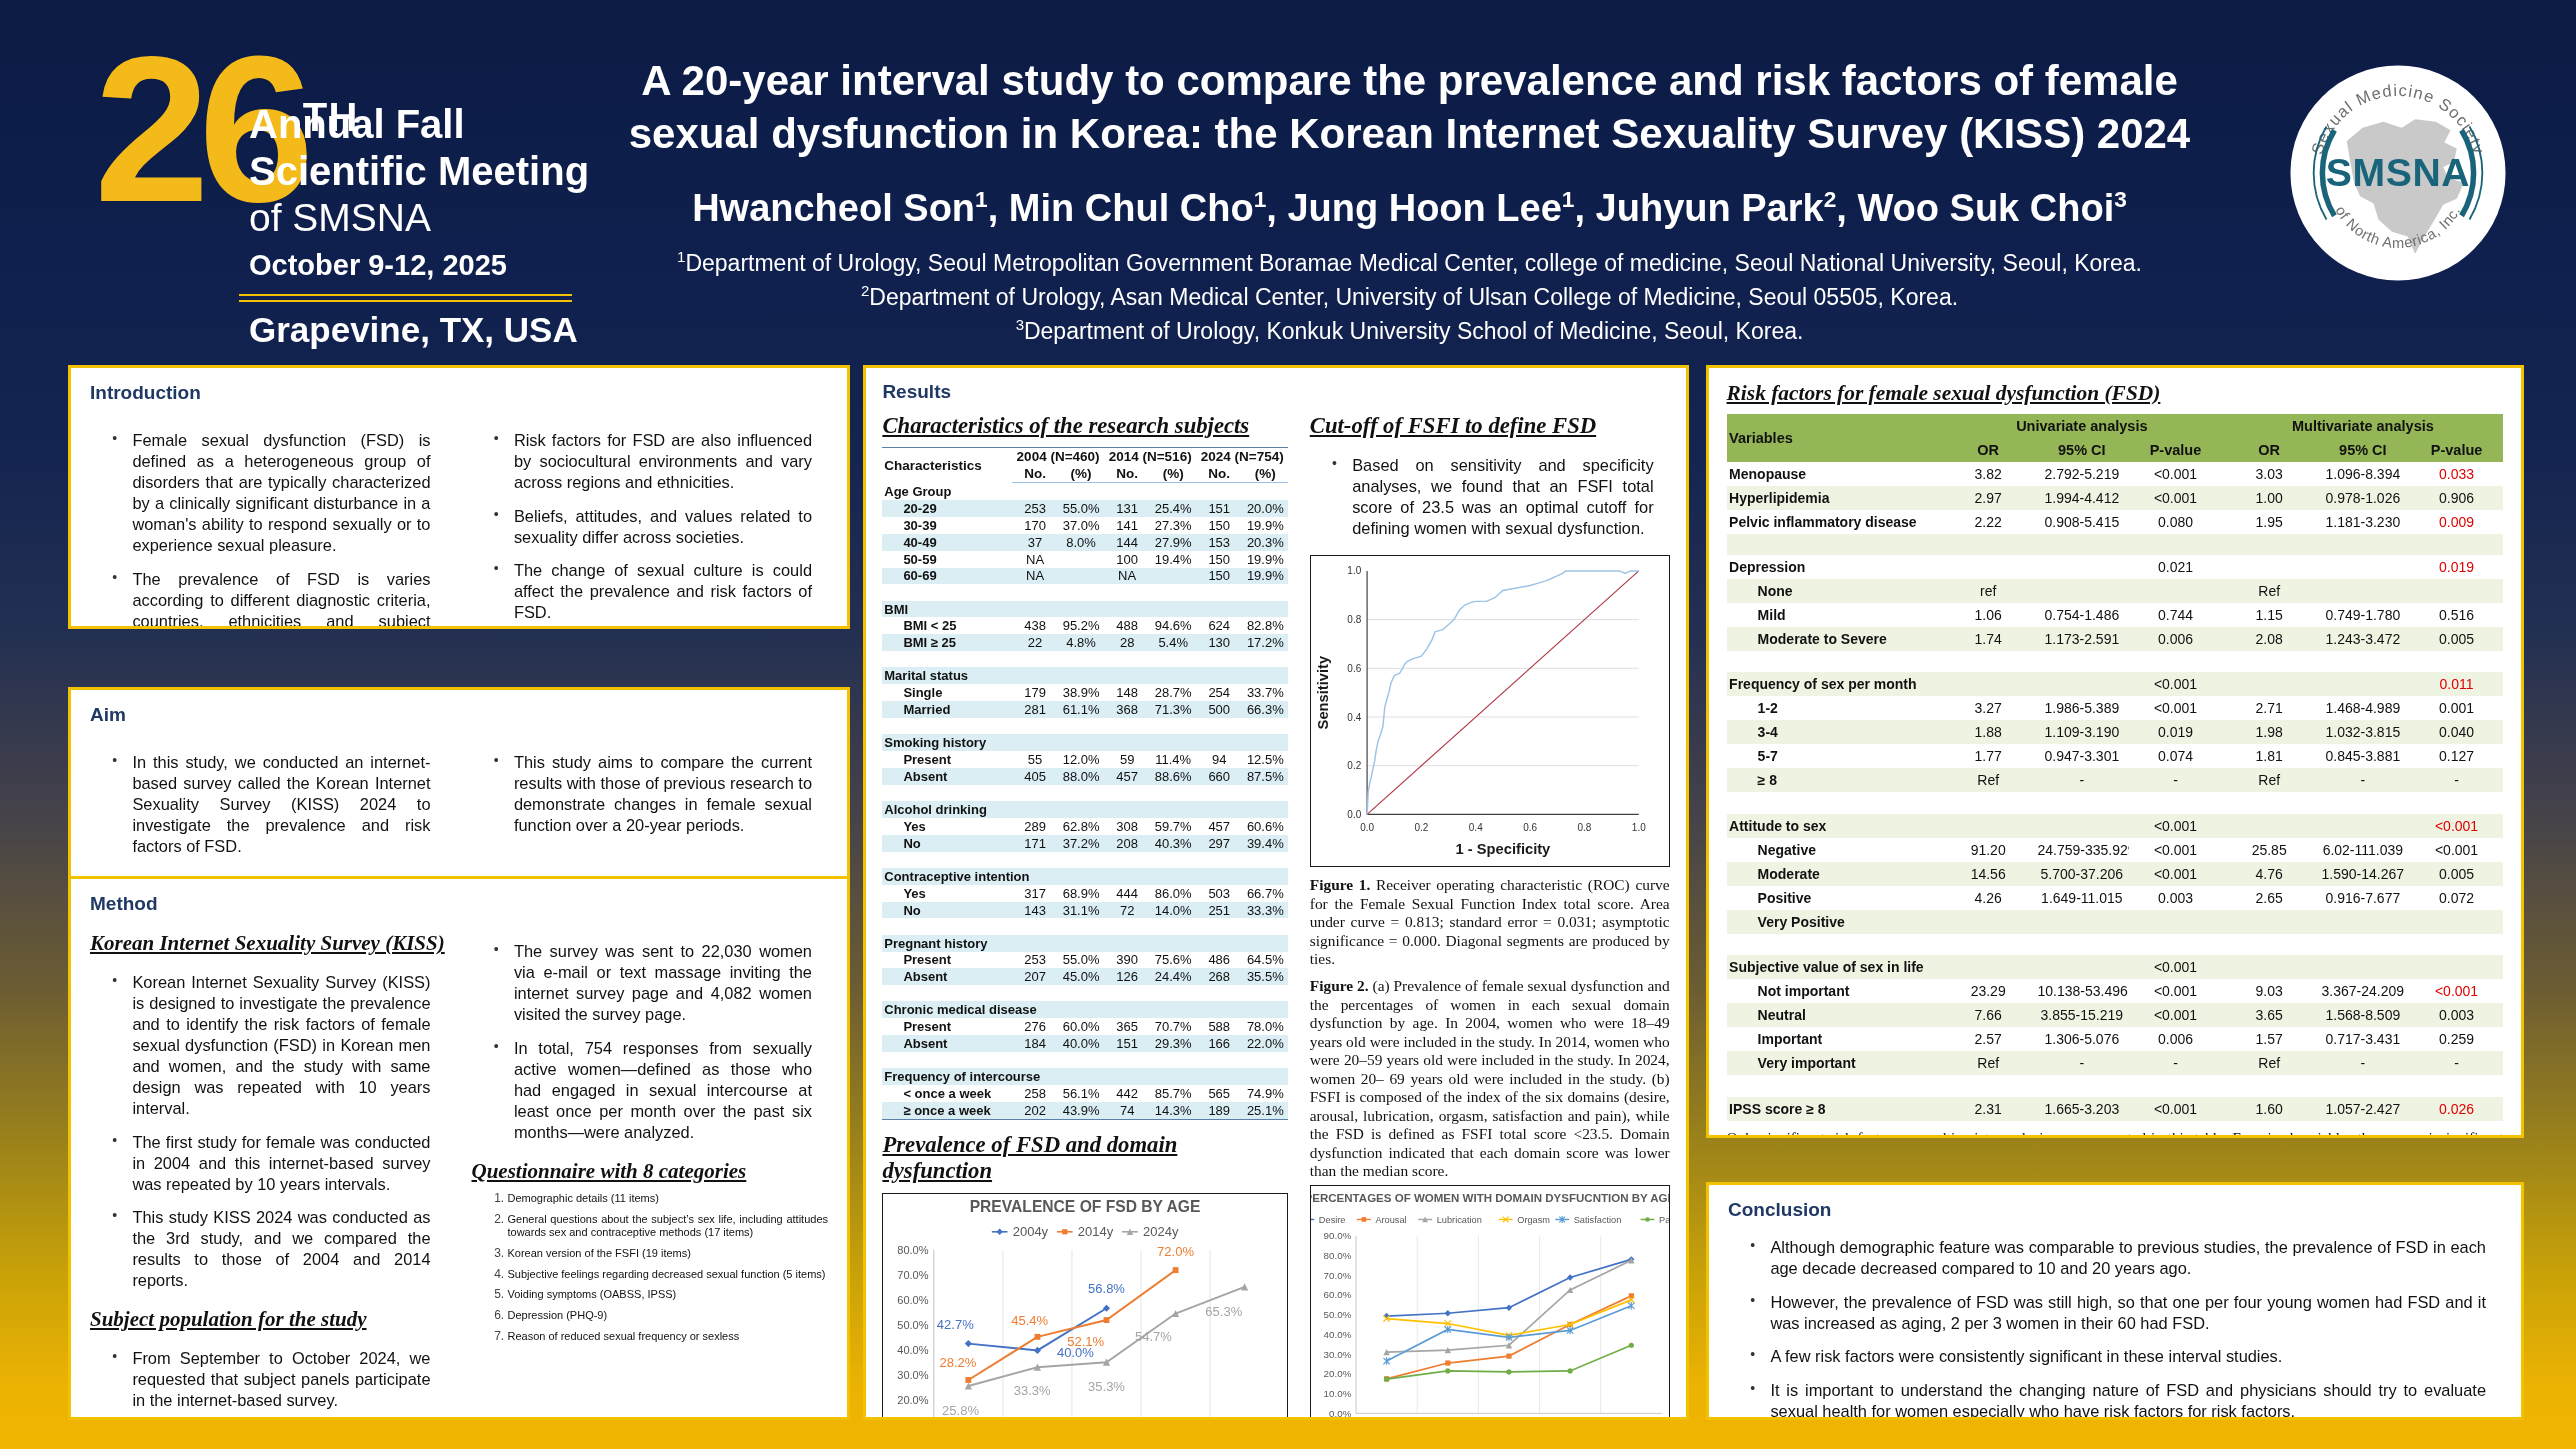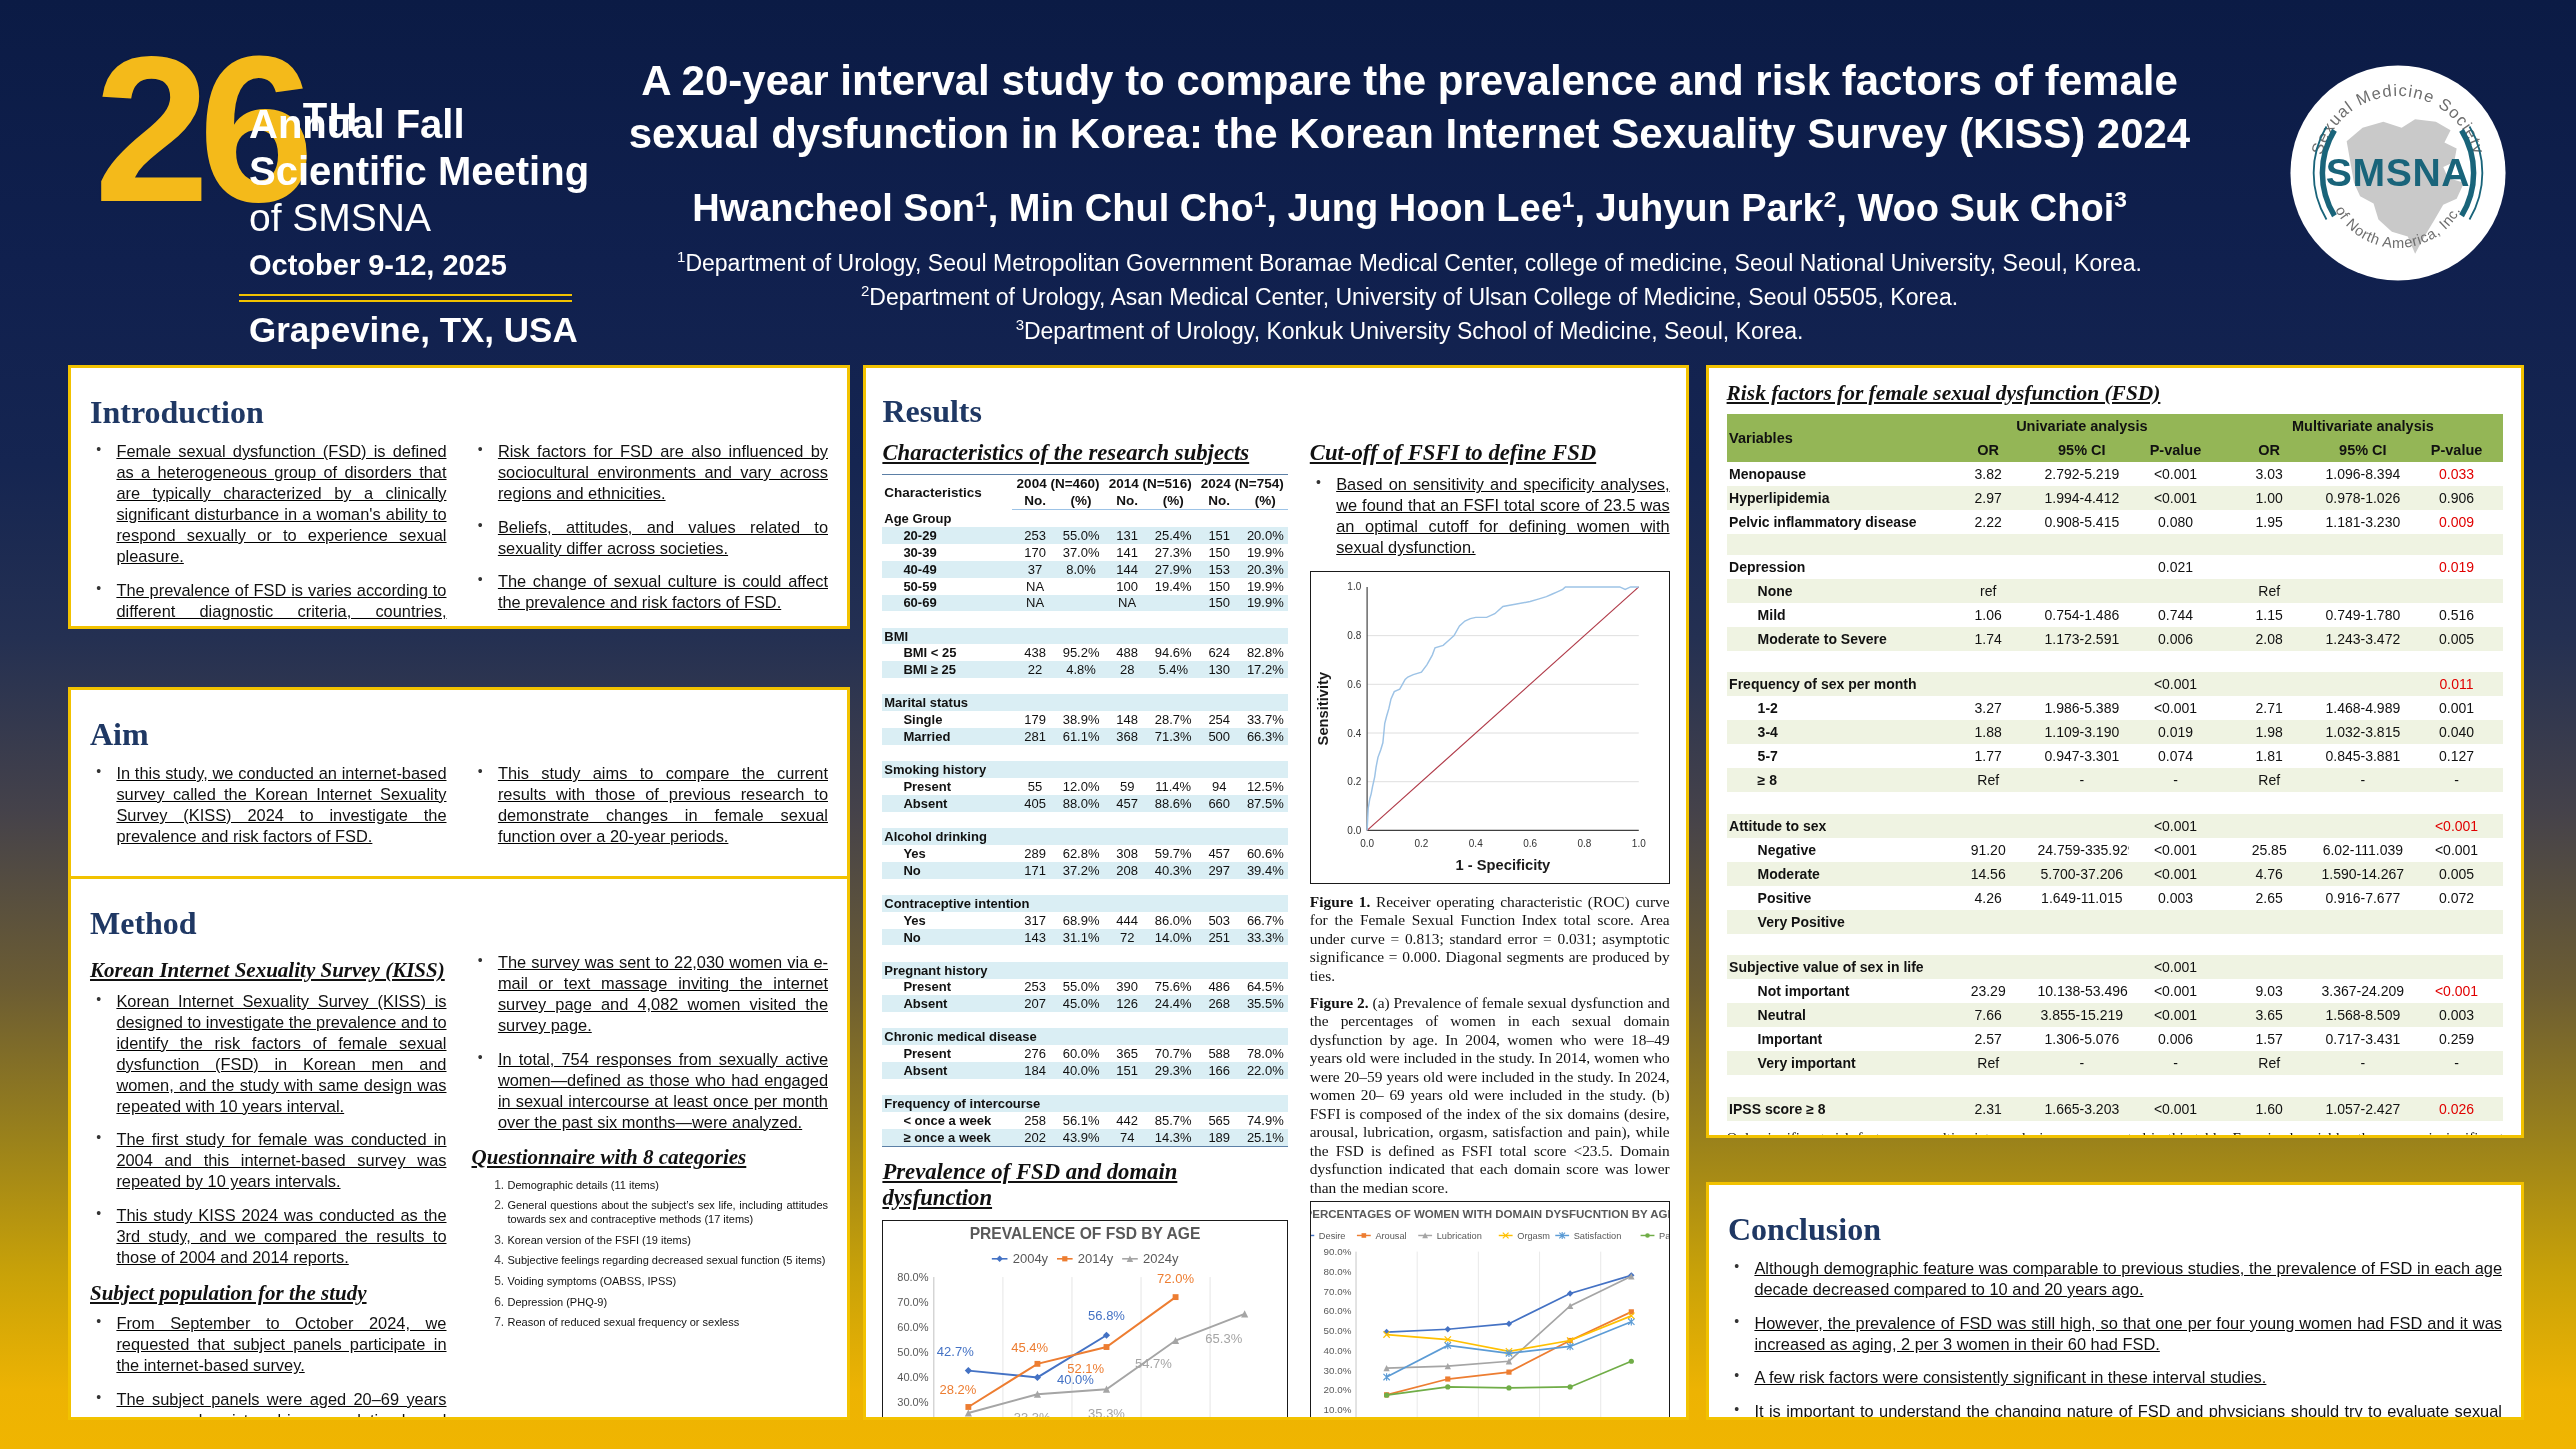--- a/index.html
+++ b/index.html
@@ -18,24 +18,24 @@
   .loc{position:absolute;left:249px;top:310px;color:#fff;font-size:35px;font-weight:700;}
   .titleblock{position:absolute;left:598px;top:55px;width:1623px;text-align:center;color:#fff;}
   .title{font-size:42px;font-weight:700;line-height:1.25;}
   .authors{margin-top:26.4px;font-size:38px;font-weight:700;}
   .authors sup{font-size:22.7px;}
   .affils{margin-top:16.4px;font-size:23px;font-weight:400;line-height:1.45;}
   .affils sup{font-size:15px;}
   .smsna{position:absolute;left:2288px;top:63px;}
   
   .box{position:absolute;background:#fff;border:3.8px solid #F2C200;box-sizing:border-box;padding:14px 19px;overflow:hidden;}
-  .sec-title{margin:12px 0 10px 0;color:#1F3864;font-size:32px;font-weight:700;font-family:Liberation Serif, serif;}
+  .sec-title{margin:0 0 10px 0;color:#1F3864;font-size:19px;font-weight:700;}
   .twocol{display:flex;gap:25px;}
   .col{flex:1;min-width:0;}
-  ul.b{list-style:none;margin:0;padding:0;text-decoration:underline;}
+  ul.b{list-style:none;margin:16px;padding:0;}
   ul.b li{position:relative;padding-left:26.4px;margin-bottom:12.6px;text-align:justify;font-size:16.4px;line-height:1.28;color:#111;}
   ul.b li::before{content:"\2022";position:absolute;left:6.3px;top:0;font-size:14px;color:#333;}
   .serif-head{font-family:"Liberation Serif",serif;font-style:italic;font-weight:600;font-size:22.7px;text-decoration:underline;color:#111;margin:0 0 8.8px 0;}
   .m-serif{font-size:21px;margin:6.3px 0 7.6px 0;}
   ol.n{margin:0;padding-left:36px;}
   ol.n li{font-size:11px;line-height:1.22;margin-bottom:6.3px;text-align:justify;color:#111;}
   ol.n li::marker{font-size:12px;color:#444;}
   
   table.chart{width:100%;border-collapse:collapse;font-size:13px;color:#111;table-layout:fixed;}
   table.chart th,table.chart td{padding:0.6px 1.9px;text-align:center;height:15.7px;overflow:hidden;white-space:nowrap;}

